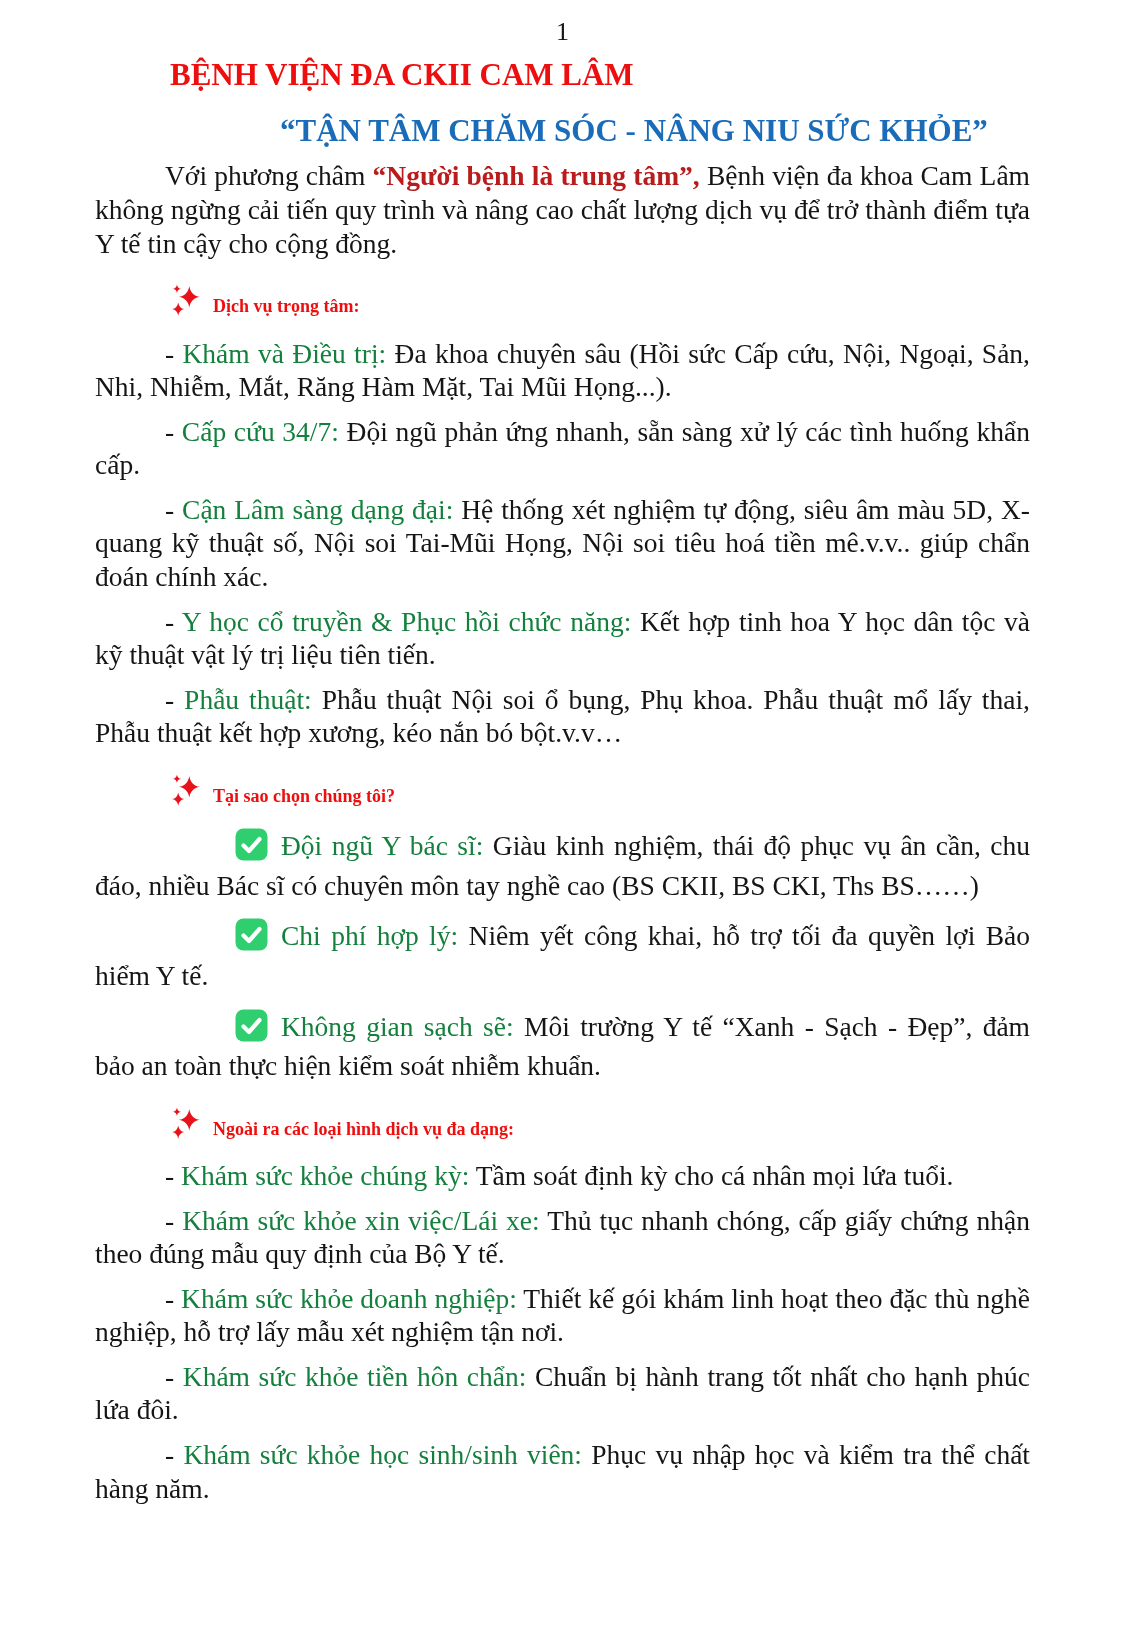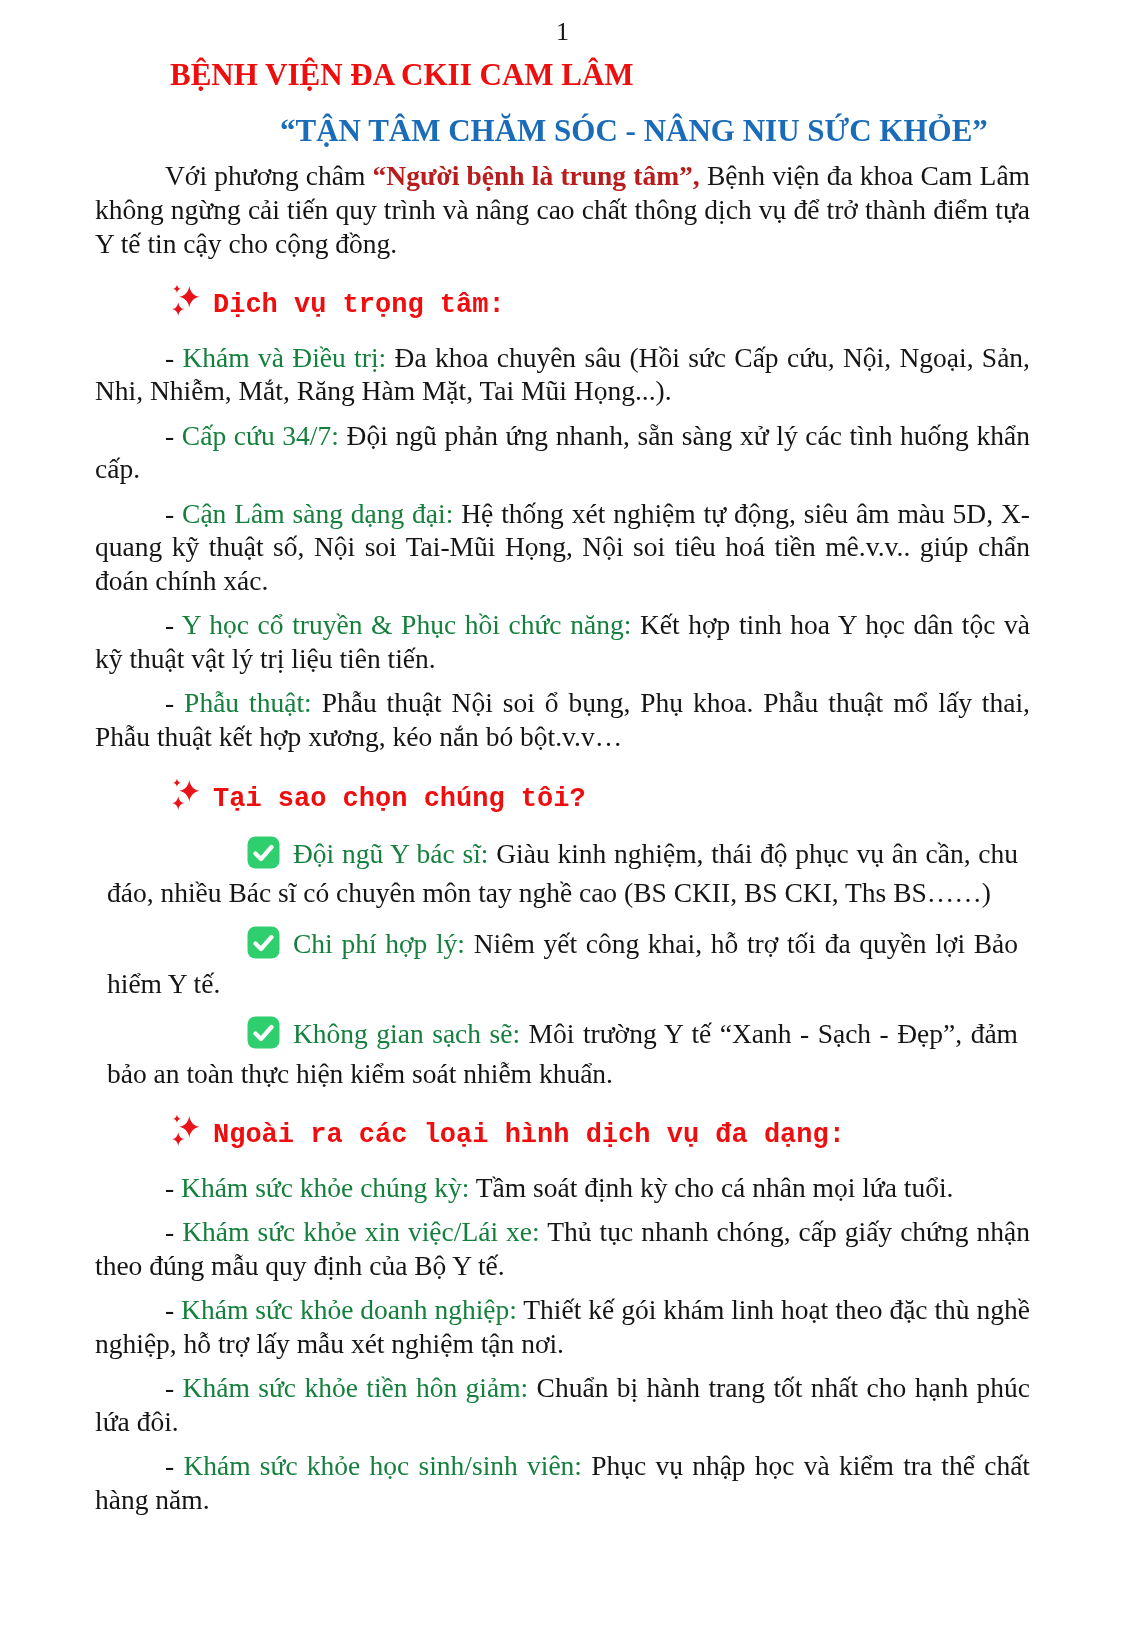--- a/index.html
+++ b/index.html
@@ -39,42 +39,41 @@
     font-size: 27.5px;
     line-height: 1.22;
     text-align: justify;
     text-indent: 70px;
     margin: 11px 0;
   }
   .hl { color: #b91c1c; font-weight: bold; }
   b.lead { font-weight: normal; color: #15803d; }
   h3.sec {
     color: #ee0e0e;
-    font-size: 27px;
+    font-size: 18px;
     font-weight: bold;
     margin: 24px 0 14px 75px;
     line-height: 1.2;
-    font-family: Liberation Mono, monospace;
   }
   .sparkle { display: inline-block; vertical-align: -5px; margin-right: 12px; }
   .check { display: inline-block; vertical-align: -6px; margin-right: 13px; }
-  p.check-par { margin: 16px 12px; }
+  p.check-par { margin: 16px 0; }
 </style>
 </head>
 <body>
 
 <div class="page">
 
   <div class="page-number">1</div>
 
   <div class="doc-title">BỆNH VIỆN ĐA CKII CAM LÂM</div>
 
   <div class="doc-slogan">“TẬN TÂM CHĂM SÓC - NÂNG NIU SỨC KHỎE”</div>
 
-  <p class="body-par intro"><span>Với phương châm </span><span class="hl">“Người bệnh là trung tâm”,</span><span> Bệnh viện đa khoa Cam Lâm không ngừng cải tiến quy trình và nâng cao chất thông dịch vụ để trở thành điểm tựa Y tế tin cậy cho cộng đồng.</span></p>
+  <p class="body-par intro"><span>Với phương châm </span><span class="hl">“Người bệnh là trung tâm”,</span><span> Bệnh viện đa khoa Cam Lâm không ngừng cải tiến quy trình và nâng cao chất lượng dịch vụ để trở thành điểm tựa Y tế tin cậy cho cộng đồng.</span></p>
 
   <h3 class="sec"><span class="sparkle"><svg width="31" height="33" viewBox="0 0 48 52" aria-hidden="true">
           <path d="M30 3 C31.6 13 37.2 18.6 46.5 20.2 C37.2 21.8 31.6 27.4 30 37 C28.4 27.4 22.8 21.8 13.5 20.2 C22.8 18.6 28.4 13 30 3 Z" fill="#e8131a"></path>
           <path d="M12.5 29 C13.5 35 16.5 38.5 22 39.5 C16.5 40.5 13.5 44 12.5 50 C11.5 44 8.5 40.5 3 39.5 C8.5 38.5 11.5 35 12.5 29 Z" fill="#e8131a"></path>
           <path d="M10.5 1 C11.1 4.8 13.2 6.9 17 7.5 C13.2 8.1 11.1 10.2 10.5 14 C9.9 10.2 7.8 8.1 4 7.5 C7.8 6.9 9.9 4.8 10.5 1 Z" fill="#e8131a"></path>
         </svg></span><span>Dịch vụ trọng tâm:</span></h3>
 
   <p class="body-par"><span>- </span><b class="lead">Khám và Điều trị:</b><span> Đa khoa chuyên sâu (Hồi sức Cấp cứu, Nội, Ngoại, Sản, Nhi, Nhiễm, Mắt, Răng Hàm Mặt, Tai Mũi Họng...).</span></p>
 
   <p class="body-par"><span>- </span><b class="lead">Cấp cứu 34/7:</b><span> Đội ngũ phản ứng nhanh, sẵn sàng xử lý các tình huống khẩn cấp.</span></p>
@@ -112,17 +111,17 @@
           <path d="M12.5 29 C13.5 35 16.5 38.5 22 39.5 C16.5 40.5 13.5 44 12.5 50 C11.5 44 8.5 40.5 3 39.5 C8.5 38.5 11.5 35 12.5 29 Z" fill="#e8131a"></path>
           <path d="M10.5 1 C11.1 4.8 13.2 6.9 17 7.5 C13.2 8.1 11.1 10.2 10.5 14 C9.9 10.2 7.8 8.1 4 7.5 C7.8 6.9 9.9 4.8 10.5 1 Z" fill="#e8131a"></path>
         </svg></span><span>Ngoài ra các loại hình dịch vụ đa dạng:</span></h3>
 
   <p class="body-par"><span>- </span><b class="lead">Khám sức khỏe chúng kỳ:</b><span> Tầm soát định kỳ cho cá nhân mọi lứa tuổi.</span></p>
 
   <p class="body-par"><span>- </span><b class="lead">Khám sức khỏe xin việc/Lái xe:</b><span> Thủ tục nhanh chóng, cấp giấy chứng nhận theo đúng mẫu quy định của Bộ Y tế.</span></p>
 
   <p class="body-par"><span>- </span><b class="lead">Khám sức khỏe doanh nghiệp:</b><span> Thiết kế gói khám linh hoạt theo đặc thù nghề nghiệp, hỗ trợ lấy mẫu xét nghiệm tận nơi.</span></p>
 
-  <p class="body-par"><span>- </span><b class="lead">Khám sức khỏe tiền hôn giảm:</b><span> Chuẩn bị hành trang tốt nhất cho hạnh phúc lứa đôi.</span></p>
+  <p class="body-par"><span>- </span><b class="lead">Khám sức khỏe tiền hôn chẩn:</b><span> Chuẩn bị hành trang tốt nhất cho hạnh phúc lứa đôi.</span></p>
 
   <p class="body-par"><span>- </span><b class="lead">Khám sức khỏe học sinh/sinh viên:</b><span> Phục vụ nhập học và kiểm tra thể chất hàng năm.</span></p>
 
 </div>
 
 </body></html>

